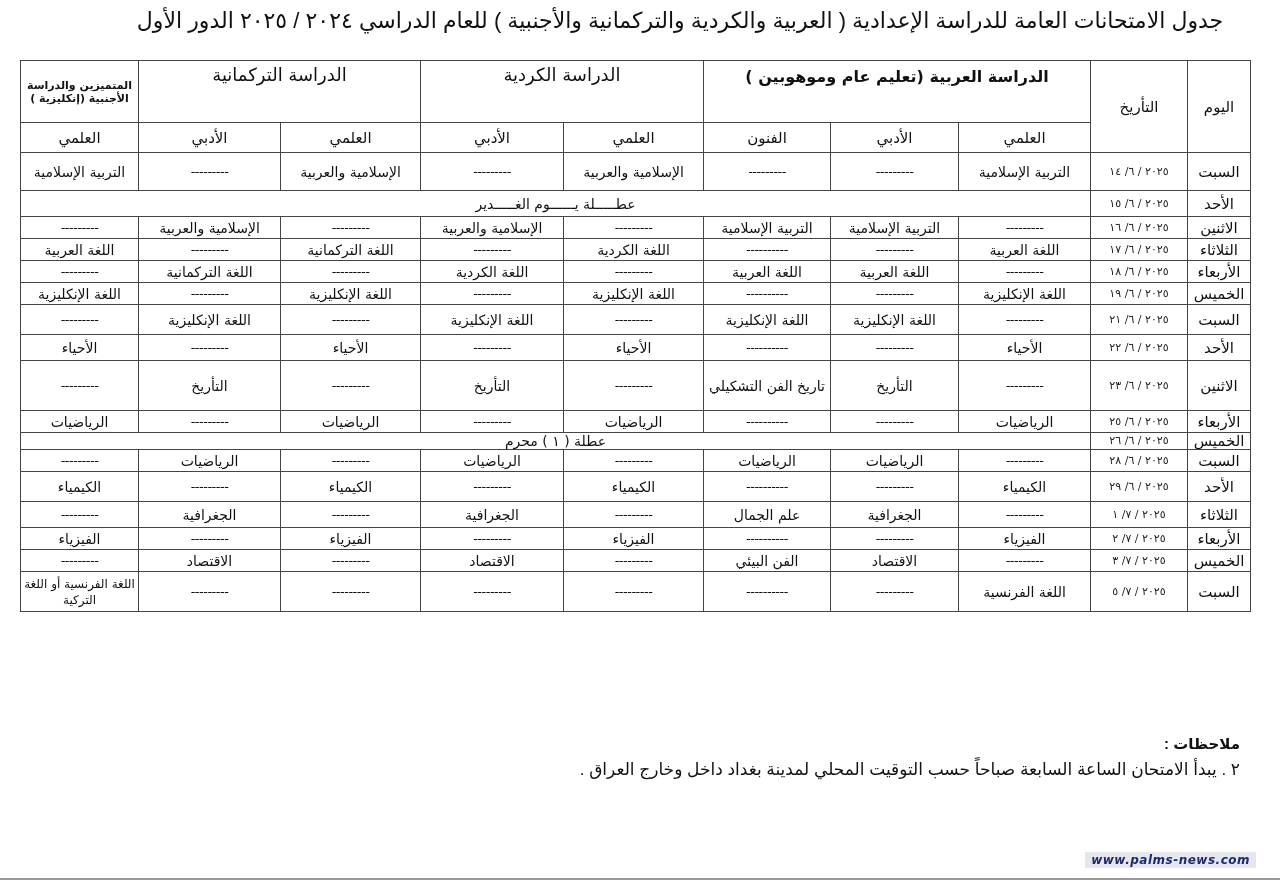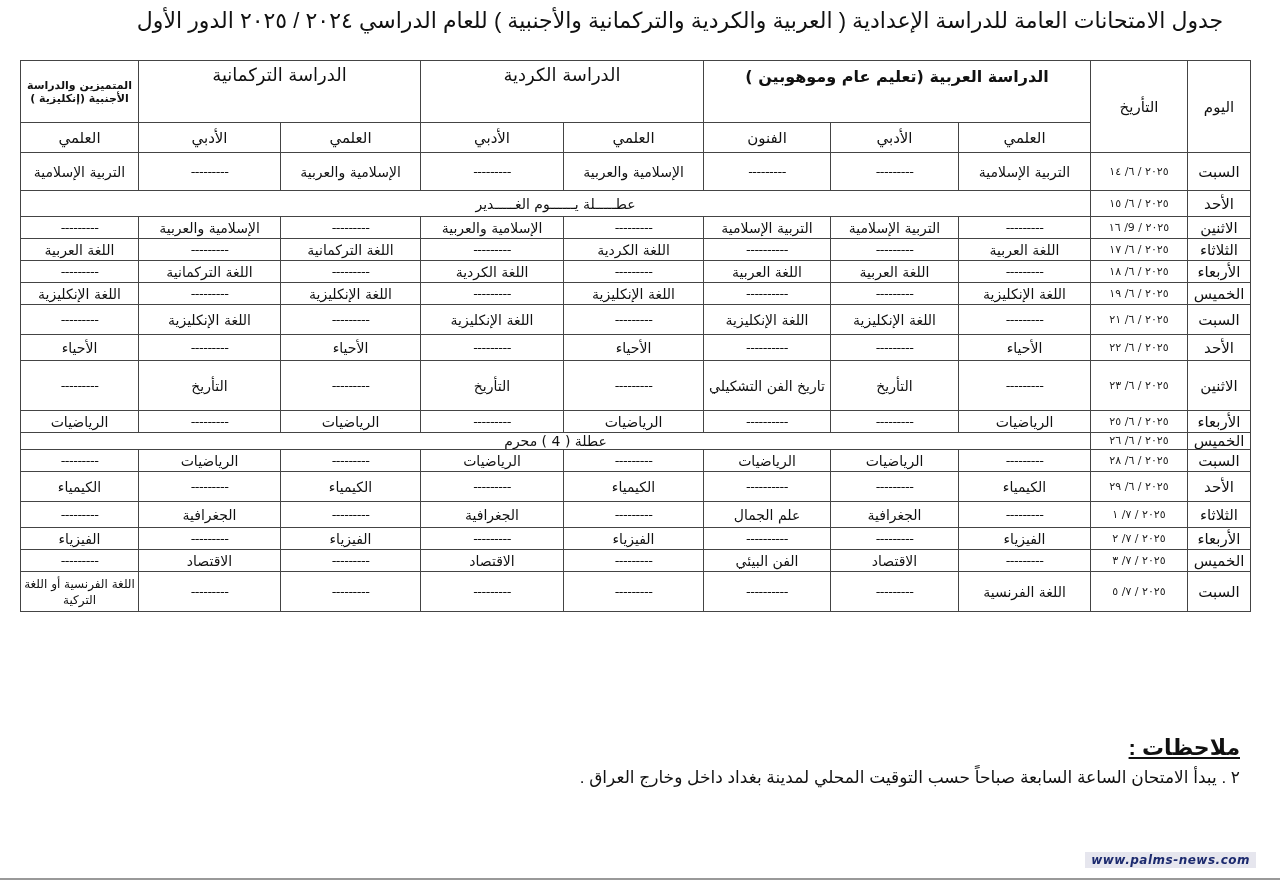--- a/index.html
+++ b/index.html
@@ -9,21 +9,21 @@
   table.sched td{border:1.3px solid #444;text-align:center;vertical-align:middle;padding:0 2px;font-size:14px;line-height:16px;font-family:"DejaVu Sans","Liberation Sans",sans-serif;overflow:hidden;}
   table.sched td.day{font-size:15px;}
   table.sched td.date{font-size:11px;letter-spacing:0.5px;color:#222;}
   table.sched td.dash{letter-spacing:-0.5px;font-size:13px;}
   table.sched td.grp{font-size:18px;}
   table.sched td.grp-ar{font-size:16px;font-weight:bold;vertical-align:top;padding-top:8px;}
   table.sched td.sub{font-size:15px;}
   table.sched td.small{font-size:11px;line-height:13px;font-weight:bold;}
   table.sched td.hol{text-align:center;font-size:14px;}
   .notes{position:absolute;right:40px;top:735px;direction:rtl;text-align:right;font-family:"Liberation Sans","DejaVu Sans",sans-serif;}
-  .notes .nh{font-size:22px;font-weight:bold;text-decoration:underline;margin-bottom:2px;}
+  .notes .nh{font-size:15px;font-weight:bold;margin-bottom:2px;}
   .notes .ni{font-size:17px;margin:6px 0 12px 0;white-space:nowrap;}
   .wm{position:absolute;right:24px;top:852px;background:#e6e6ee;color:#1c2a6e;font-weight:bold;font-style:italic;font-size:12px;padding:1px 6px;letter-spacing:0.5px;font-family:"DejaVu Sans",sans-serif;}
   .bottom-line{position:absolute;left:0;right:0;top:878px;height:2px;background:#999;}
 </style>
 </head>
 <body>
 
 <div class="title">جدول الامتحانات العامة للدراسة الإعدادية ( العربية والكردية والتركمانية والأجنبية ) للعام الدراسي ٢٠٢٤ / ٢٠٢٥ الدور الأول</div>
 
 <table class="sched">
@@ -70,21 +70,21 @@
         <td class="dash">---------</td>
         <td>التربية الإسلامية</td>
       </tr>
       <tr style="height: 26px;">
         <td class="day">الأحد</td>
         <td class="date">٢٠٢٥ / ٦/ ١٥</td>
         <td colspan="8" class="hol">عطـــــلة يــــــوم الغـــــدير</td>
       </tr>
       <tr style="height: 22px;">
         <td class="day">الاثنين</td>
-        <td class="date">٢٠٢٥ / 9/ ١٦</td>
+        <td class="date">٢٠٢٥ / ٦/ ١٦</td>
         <td class="dash">---------</td>
         <td>التربية الإسلامية</td>
         <td>التربية الإسلامية</td>
         <td class="dash">---------</td>
         <td>الإسلامية والعربية</td>
         <td class="dash">---------</td>
         <td>الإسلامية والعربية</td>
         <td class="dash">---------</td>
       </tr>
       <tr style="height: 22px;">
@@ -167,21 +167,21 @@
         <td class="dash">----------</td>
         <td>الرياضيات</td>
         <td class="dash">---------</td>
         <td>الرياضيات</td>
         <td class="dash">---------</td>
         <td>الرياضيات</td>
       </tr>
       <tr style="height: 16px;">
         <td class="day">الخميس</td>
         <td class="date">٢٠٢٥ / ٦/ ٢٦</td>
-        <td colspan="8" class="hol">عطلة ( 4 ) محرم</td>
+        <td colspan="8" class="hol">عطلة ( ١ ) محرم</td>
       </tr>
       <tr style="height: 22px;">
         <td class="day">السبت</td>
         <td class="date">٢٠٢٥ / ٦/ ٢٨</td>
         <td class="dash">---------</td>
         <td>الرياضيات</td>
         <td>الرياضيات</td>
         <td class="dash">---------</td>
         <td>الرياضيات</td>
         <td class="dash">---------</td>

